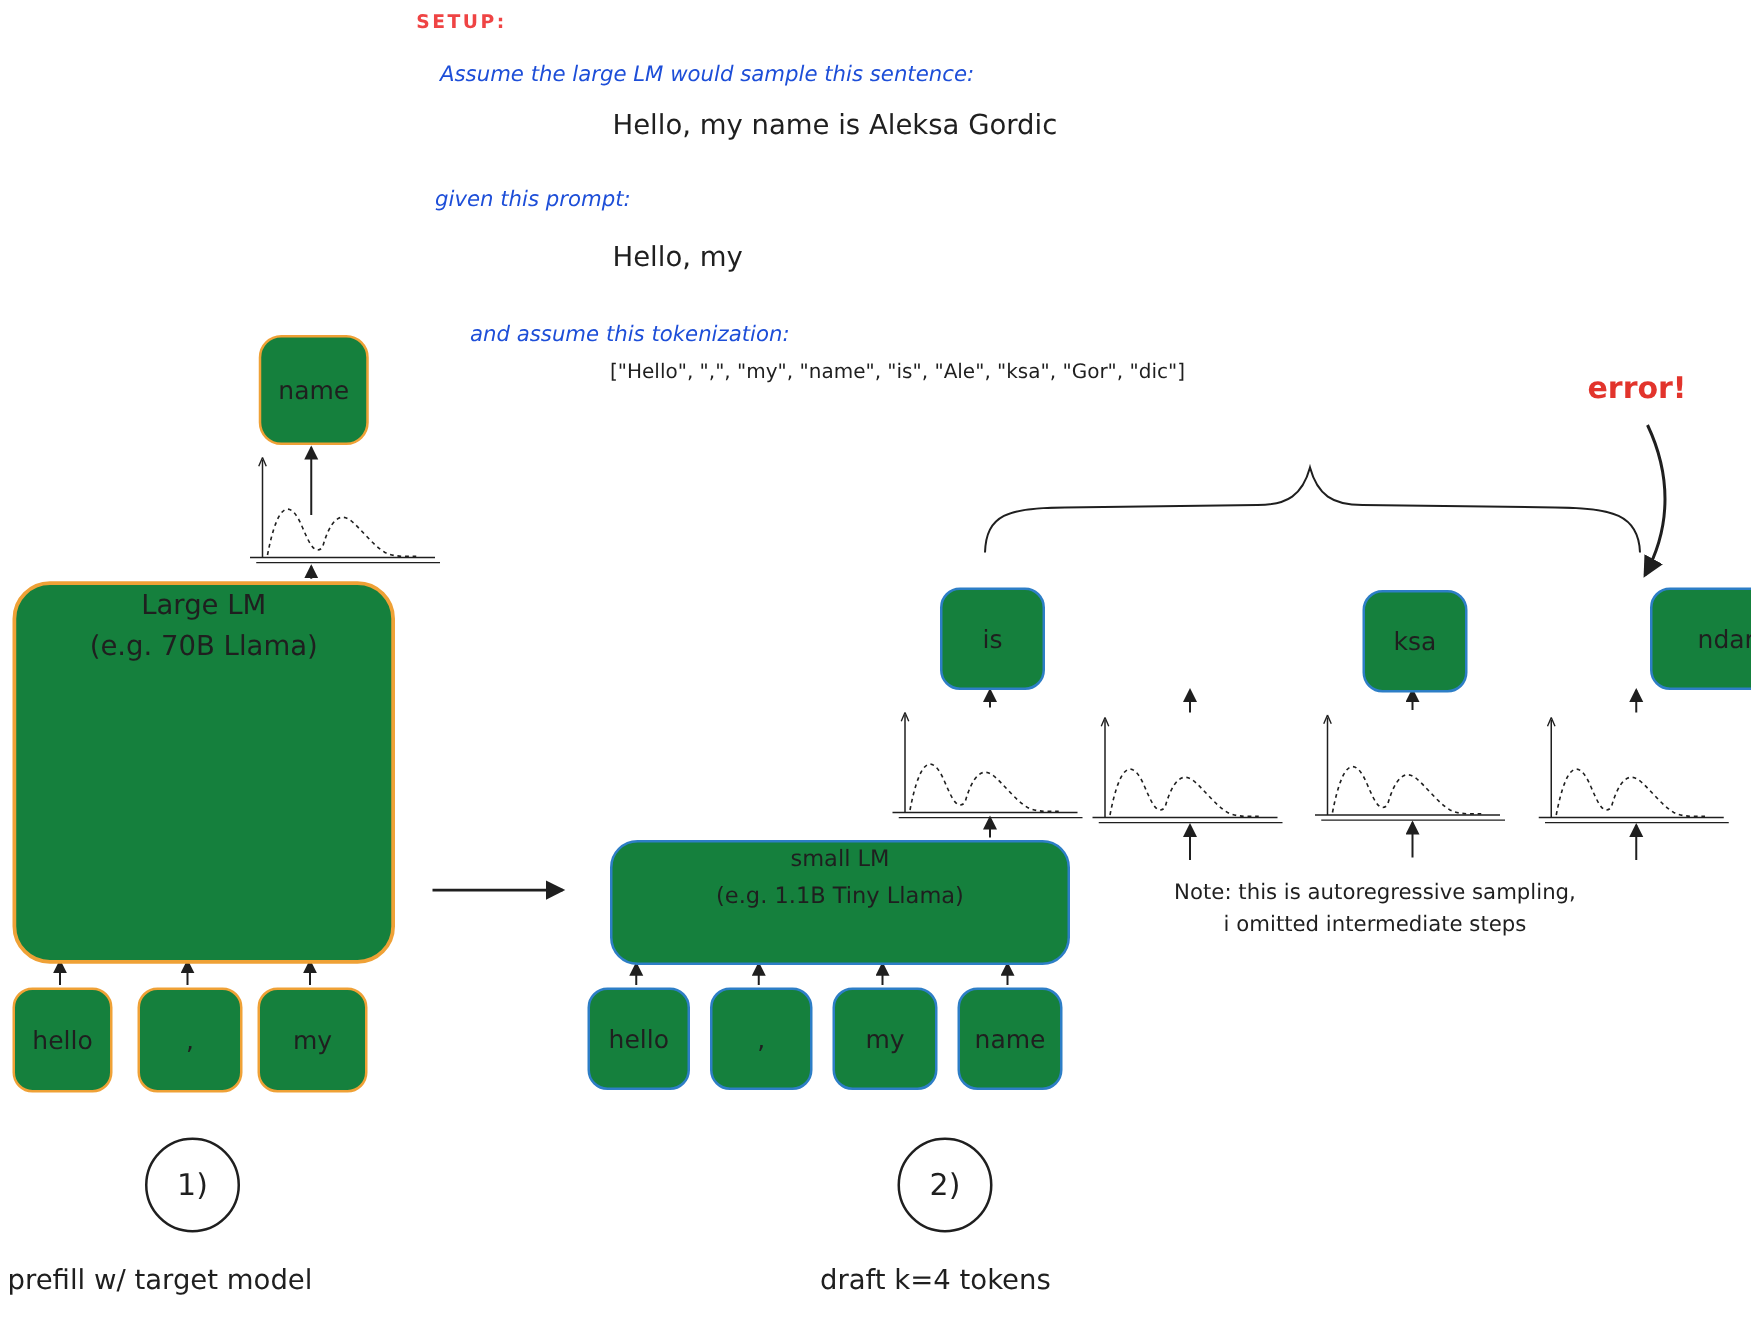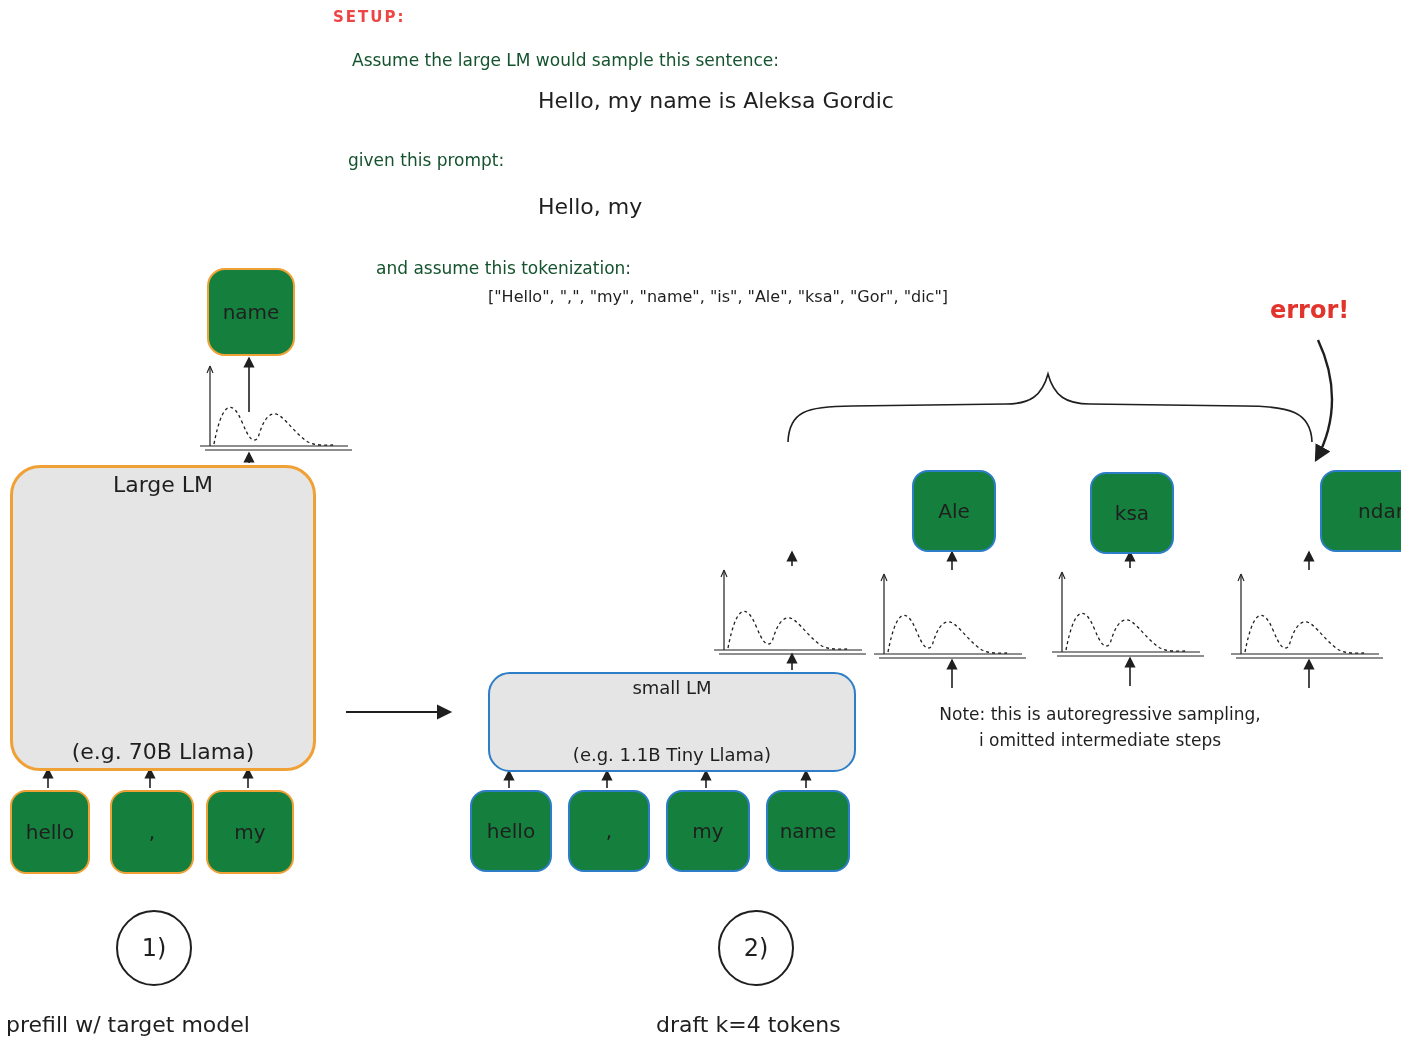--- a/index.html
+++ b/index.html
@@ -1,29 +1,29 @@
 <!DOCTYPE html>
 <html><head>
 <meta charset="utf-8">
 <style>
   html,body{margin:0;padding:0;background:#fff;}
   .canvas{position:relative;width:1401px;height:1060px;background:#ffffff;
           font-family:"DejaVu Sans", sans-serif;color:#1f1f1f;overflow:hidden;}
   .abs{position:absolute;white-space:nowrap;}
-  .green{color:#14532d;}
+  .green{color:#1d4ed8;font-style:italic;}
   .setup-title{font-size:15px;letter-spacing:2px;color:#ef4444;font-weight:600;}
   .setup-line{font-size:17px;font-weight:500;}
-  .setup-big{font-size:22px;font-weight:500;margin-left:48px;}
+  .setup-big{font-size:22px;font-weight:500;}
   .setup-tok{font-size:16px;}
   .token{position:absolute;display:flex;align-items:center;justify-content:center;
          background:#15803d;border-radius:16px;font-size:20px;z-index:2;}
   .token.orange{border:2.5px solid #EFA136;}
   .token.blue{border:2.5px solid #2D7EC6;}
-  .model-box{position:absolute;background:#e5e5e5;display:flex;flex-direction:column;
-             align-items:center;justify-content:space-between;text-align:center;z-index:2;}
+  .model-box{position:absolute;background:#15803d;display:flex;flex-direction:column;
+             align-items:center;justify-content:flex-start;text-align:center;z-index:2;}
   .large-box{border:3px solid #EFA136;border-radius:30px;font-size:22px;line-height:1.5;}
   .small-box{border:2.5px solid #2D7EC6;border-radius:22px;font-size:18px;line-height:1.6;}
   .step-circle{position:absolute;width:72px;height:72px;border:2.5px solid #1f1f1f;
                border-radius:50%;display:flex;align-items:center;justify-content:center;
                font-size:24px;background:#fff;z-index:2;}
   .step-label{font-size:22px;font-weight:500;}
   .sampled-label{font-size:22px;font-weight:500;}
   .error-label{font-size:24px;font-weight:700;color:#E2342C;}
   .note{position:absolute;left:880px;top:702px;width:440px;text-align:center;
         font-size:17px;line-height:1.5;z-index:2;}
@@ -121,21 +121,21 @@
   <div class="model-box small-box" style="left:488px;top:672px;width:364px;height:96px;">
     <span>small LM</span>
     <span>(e.g. 1.1B Tiny Llama)</span>
   </div>
 
   <div class="token blue" style="left:470px;top:790px;width:78px;height:78px;">hello</div>
   <div class="token blue" style="left:568px;top:790px;width:78px;height:78px;">,</div>
   <div class="token blue" style="left:666px;top:790px;width:80px;height:78px;">my</div>
   <div class="token blue" style="left:766px;top:790px;width:80px;height:78px;">name</div>
 
-  <div class="token blue" style="left:912px;top:470px;width:80px;height:78px;">Ale</div>
+  <div class="token blue" style="left:752px;top:470px;width:80px;height:78px;">is</div>
   <div class="token blue" style="left:1090px;top:472px;width:80px;height:78px;">ksa</div>
   <div class="token blue" style="left:1320px;top:470px;width:86px;height:78px;padding-left:16px;">ndar</div>
 
   <div class="abs error-label" style="left:1270px;top:296px;">error!</div>
   <div class="note">
     <span>Note: this is autoregressive sampling,</span>
     <span>i omitted intermediate steps</span>
   </div>
 
   <div class="step-circle" style="left:718px;top:910px;">2)</div>

